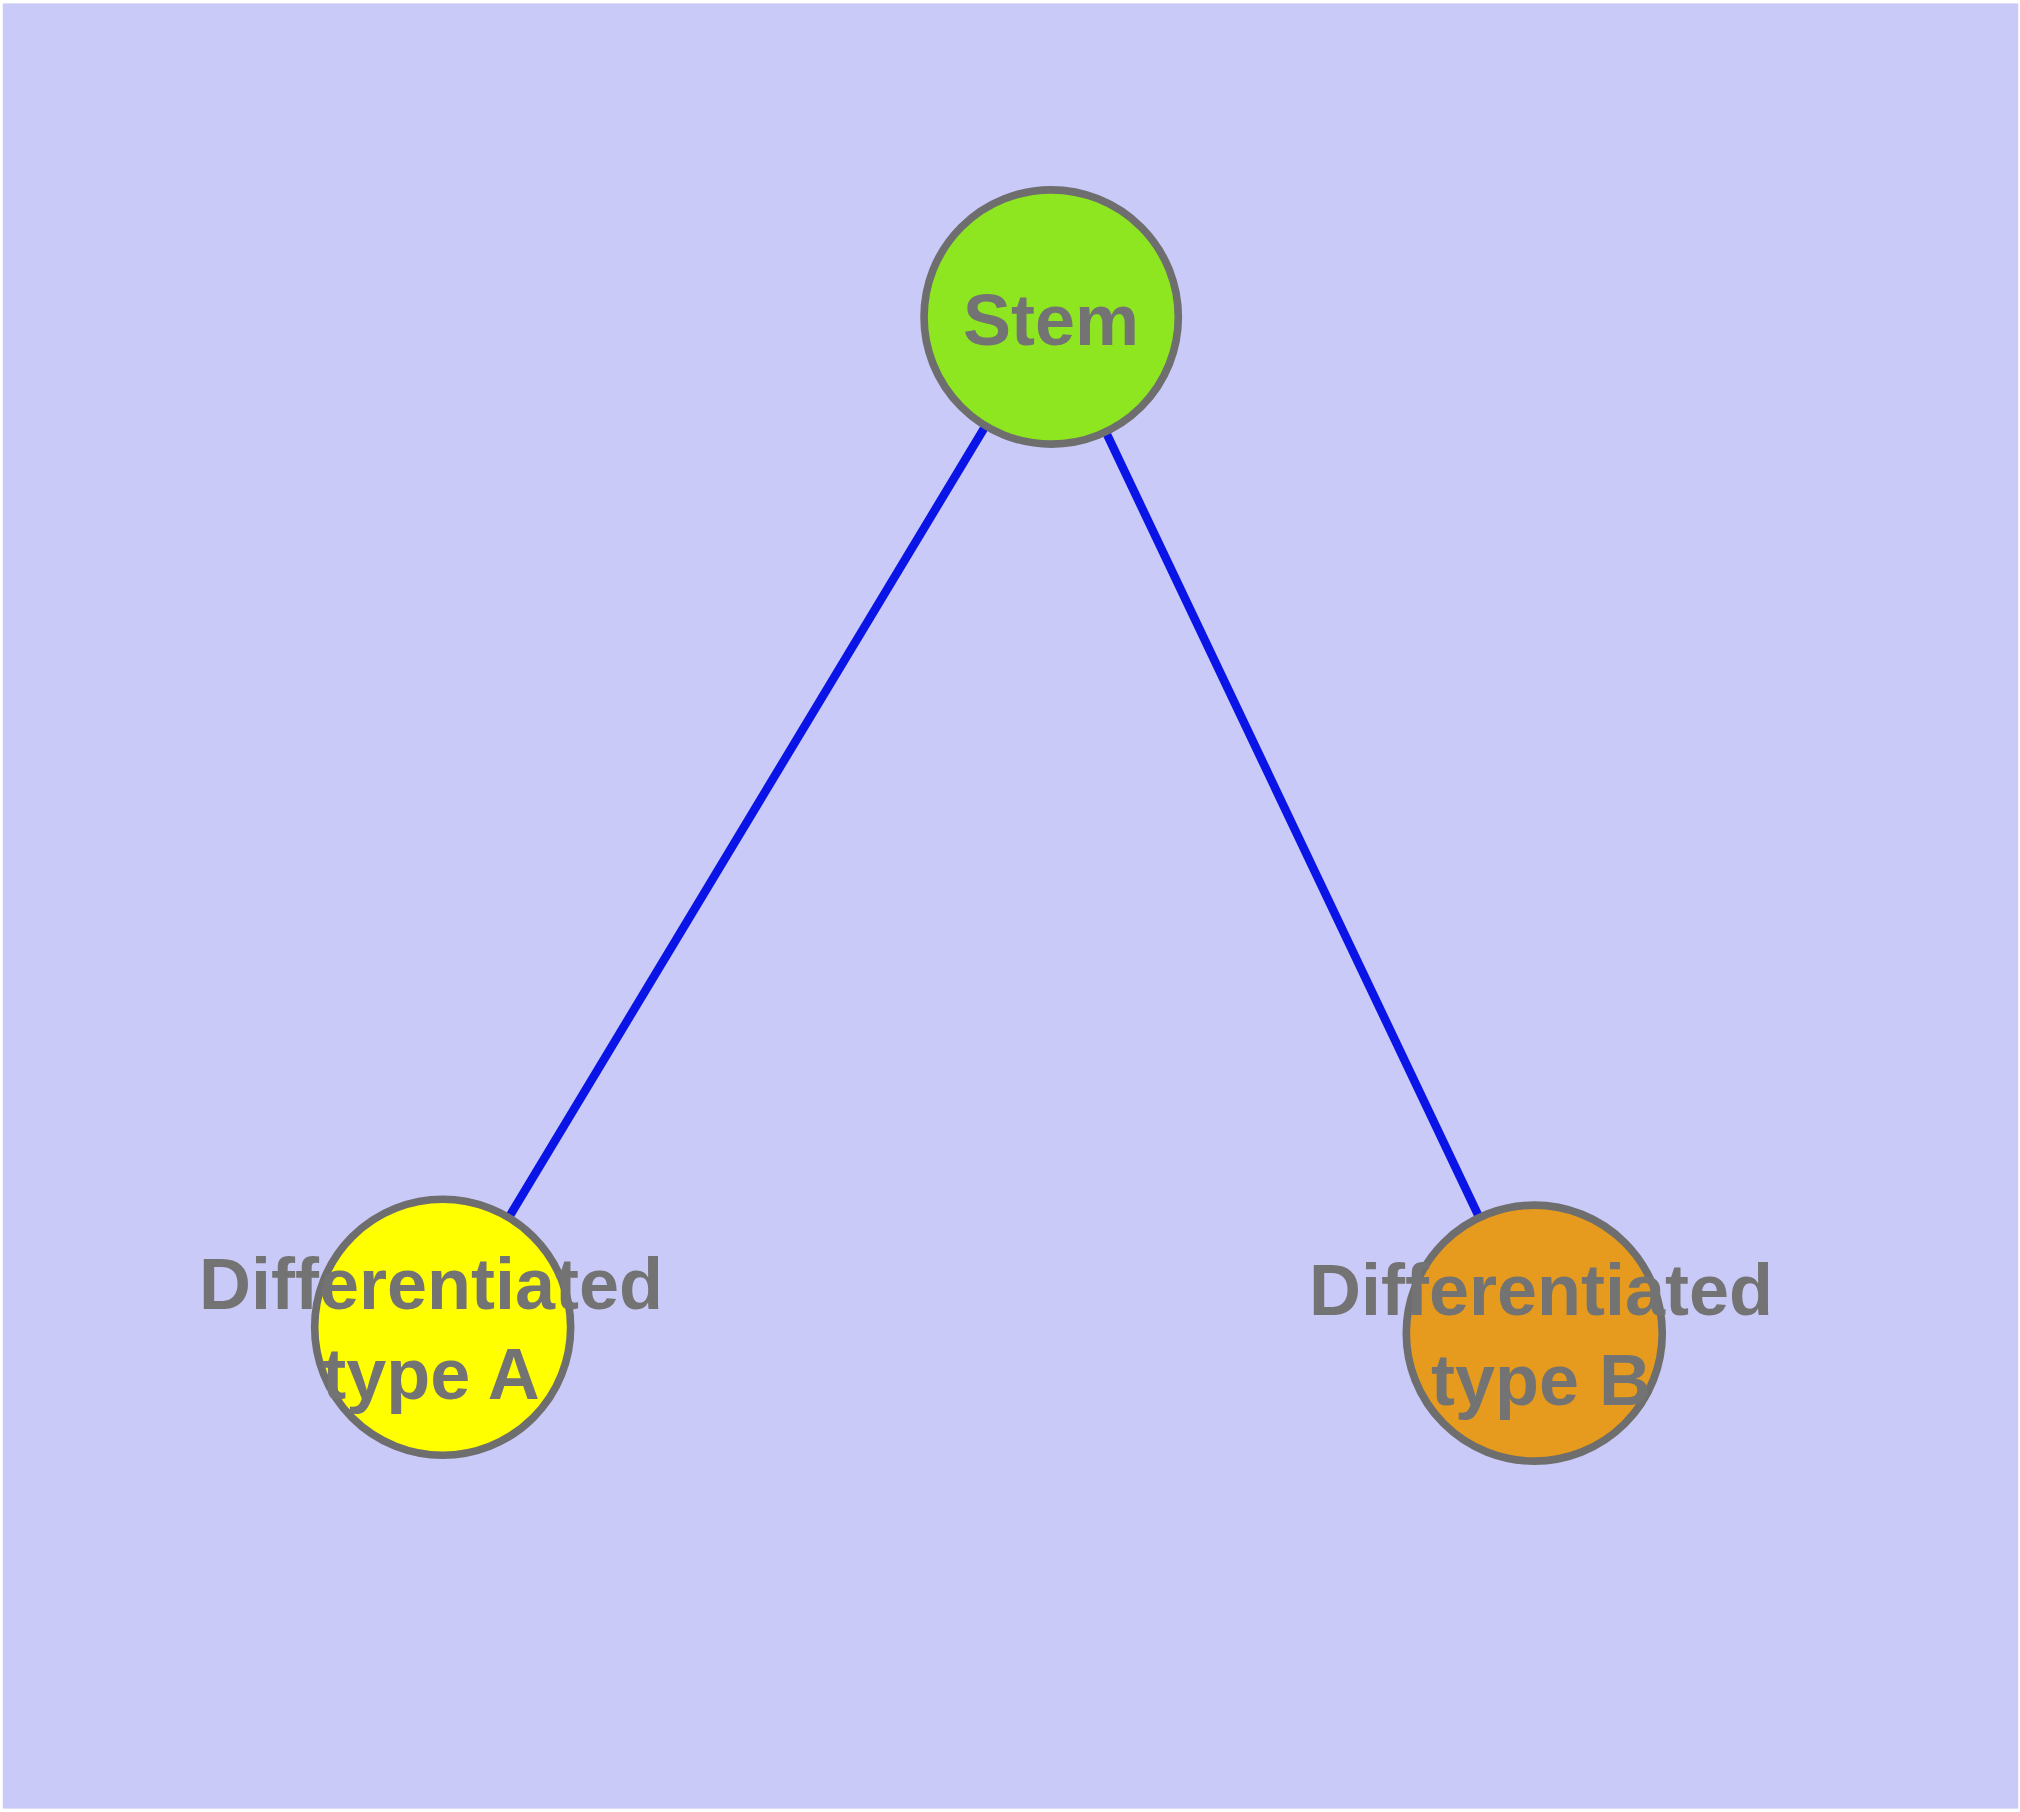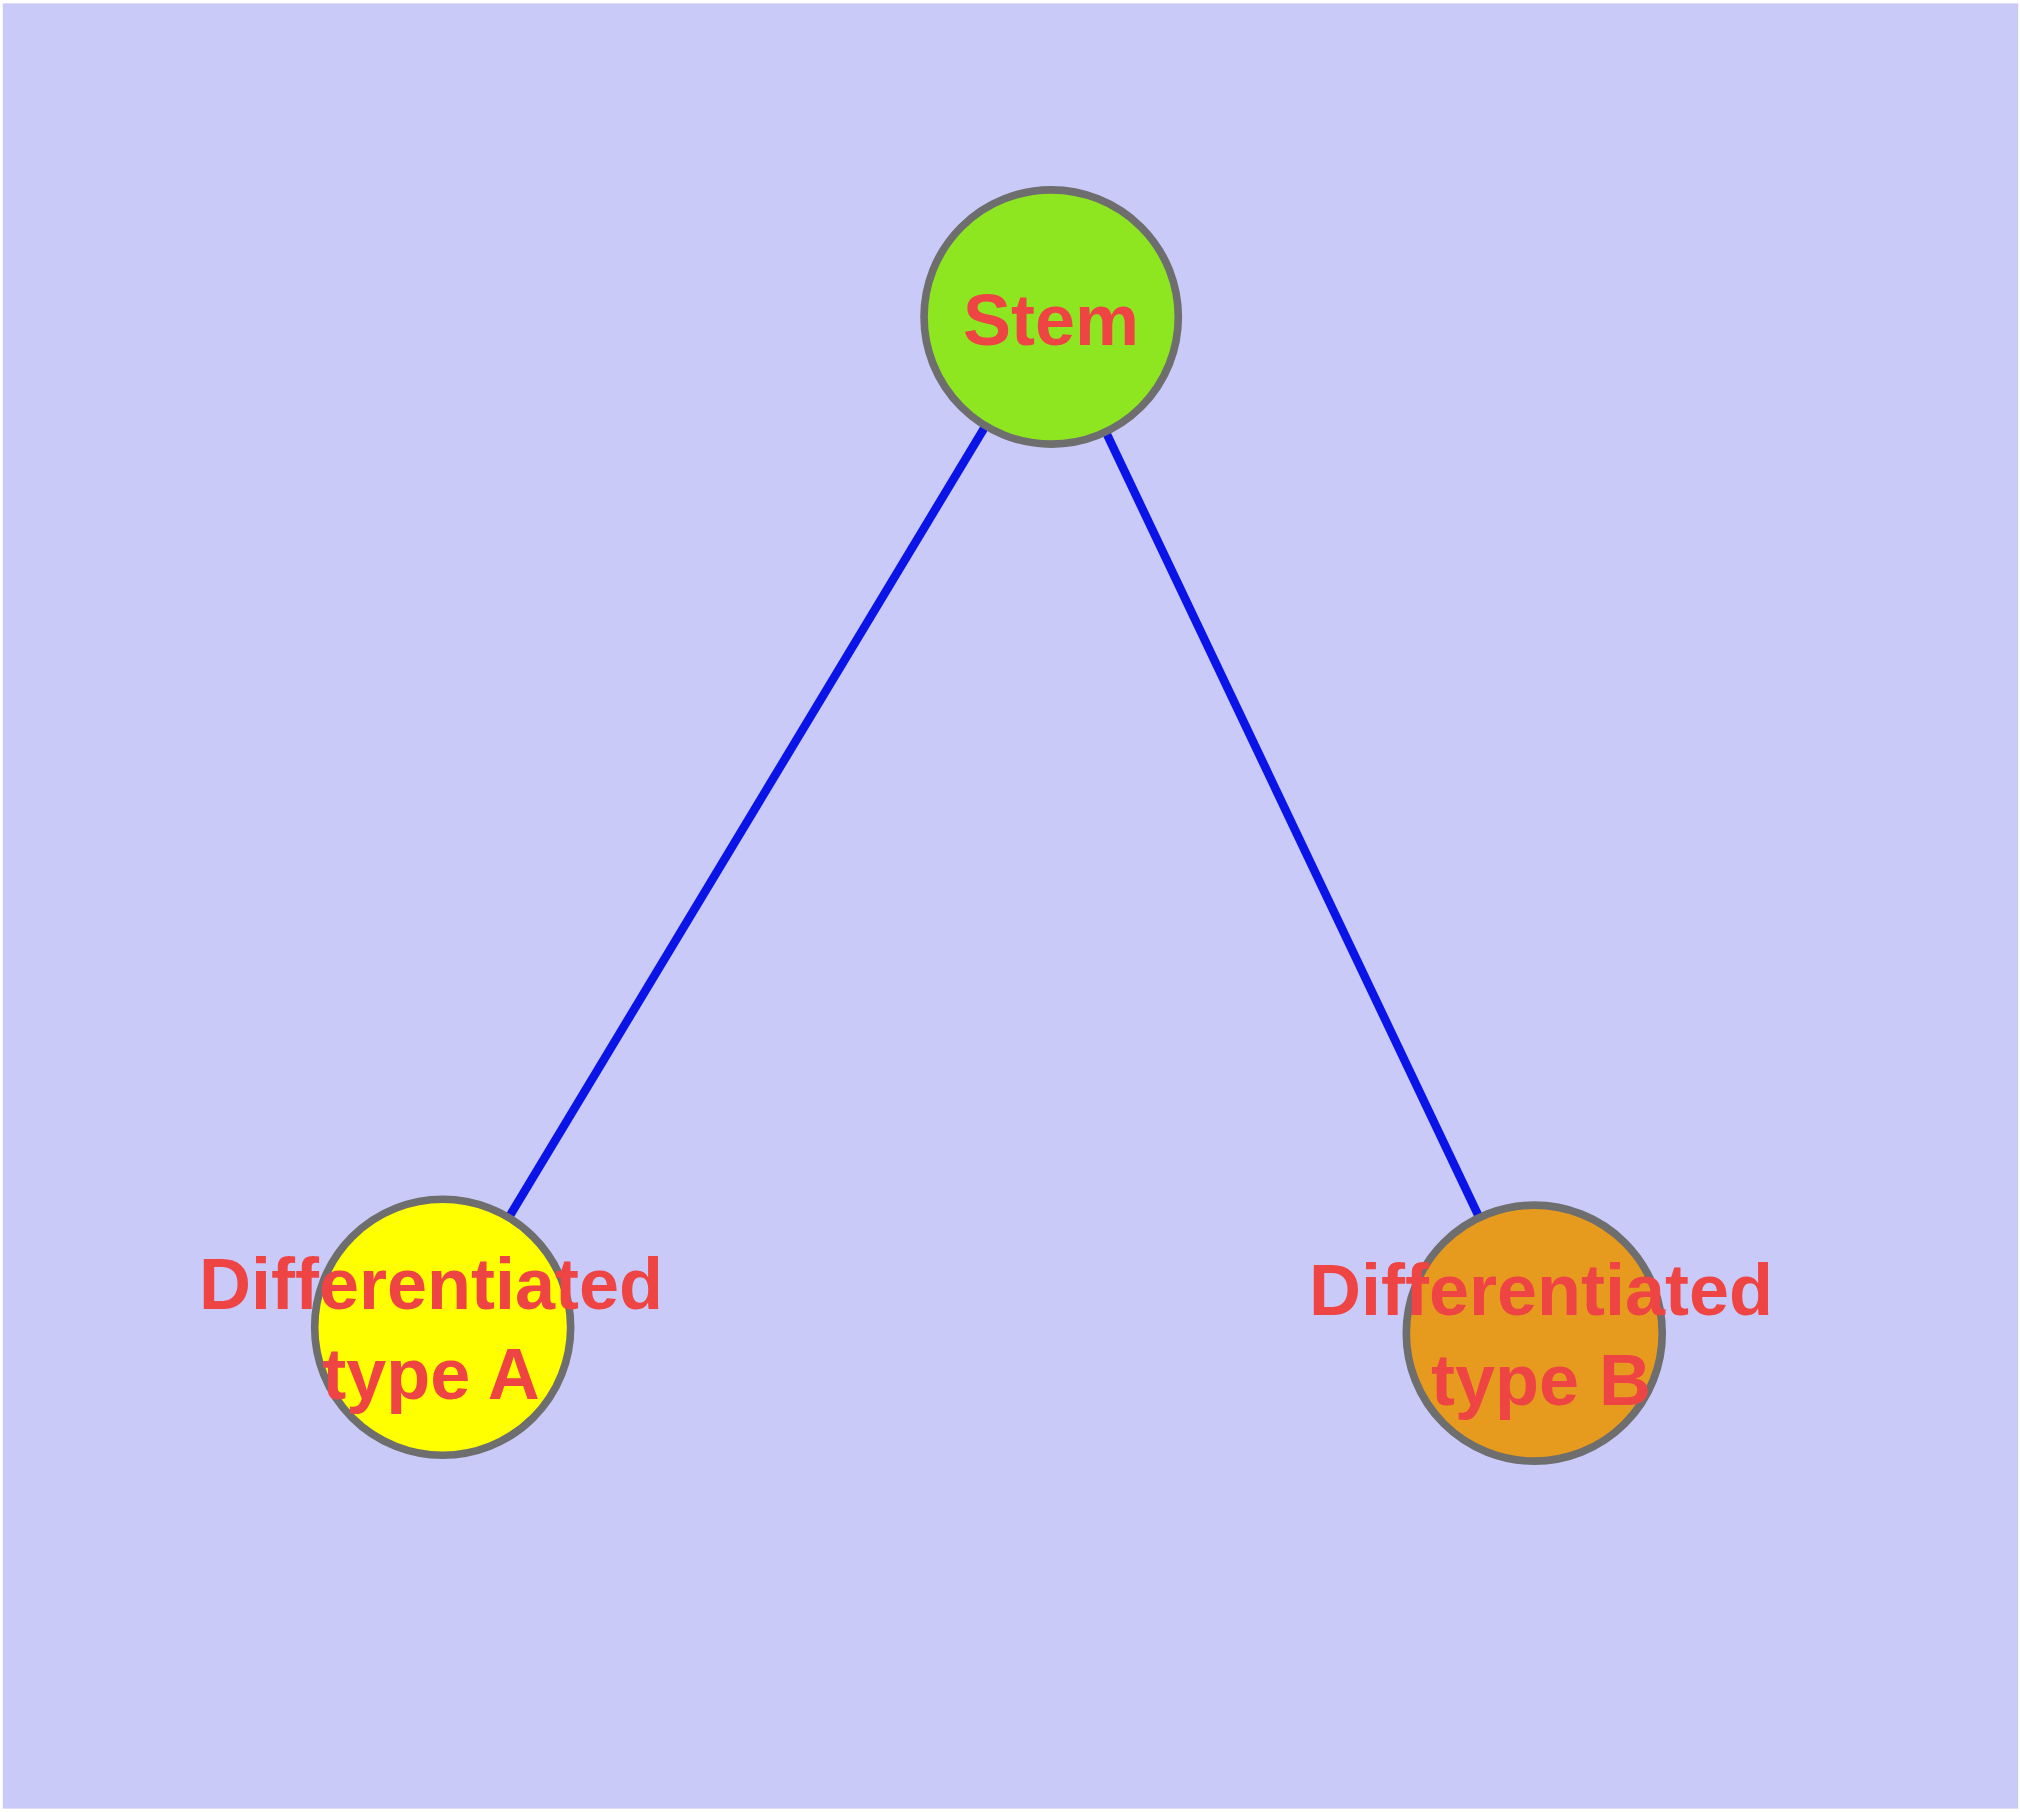--- a/index.html
+++ b/index.html
@@ -30,21 +30,21 @@
   .node {
     stroke: #6E6E6E;
     stroke-width: 9px;
   }
   .node-label {
     position: absolute;
     transform: translate(-50%, -50%);
     font-weight: 700;
     font-size: 72px;
     line-height: 90px;
-    color: #ef4444;
+    color: #737373;
     text-align: center;
     white-space: pre-line;
   }
   .label-stem   { left: 1051px; top: 320px; }
   .label-type-a { left: 431px;  top: 1329px; }
   .label-type-b { left: 1541px; top: 1335px; }
 </style>
 </head>
 <body>
 

